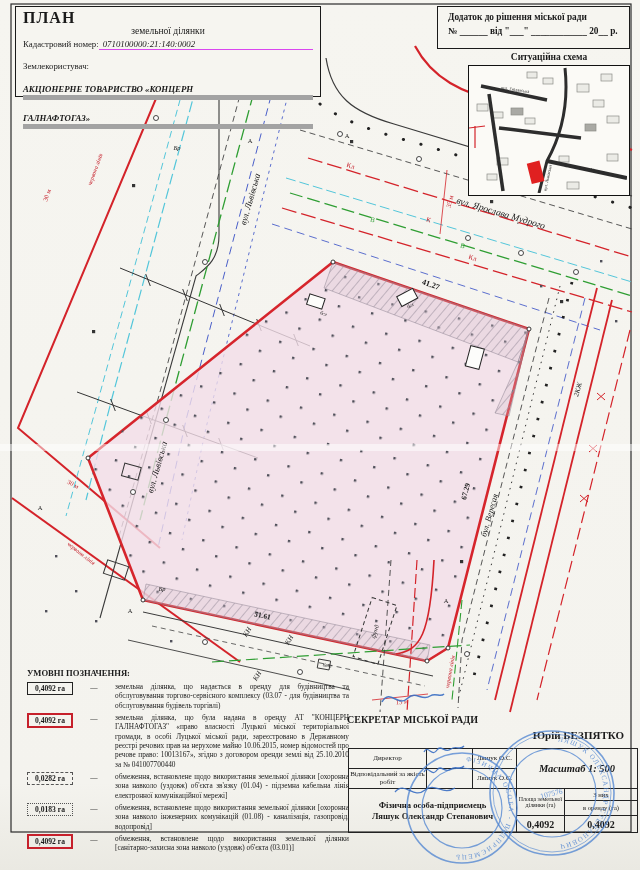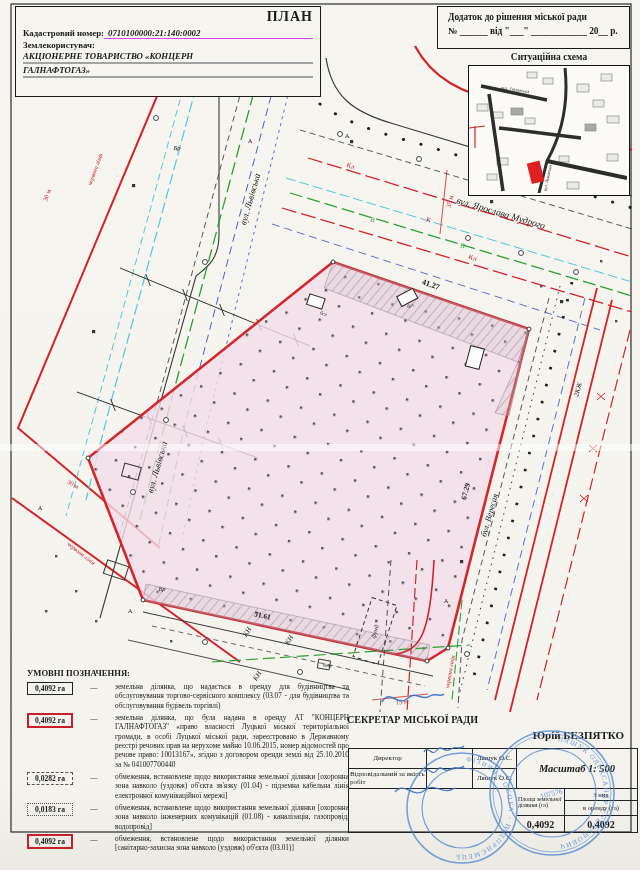--- a/index.html
+++ b/index.html
@@ -6,25 +6,25 @@
   .page{
     position:relative;width:640px;height:870px;overflow:hidden;
     background:linear-gradient(180deg,#f6f5f0 0%,#f4f3ee 90%,#eae9e2 100%);
     font-family:"Liberation Serif", serif;color:#1a1a1a;
   }
   .abs{position:absolute;}
   svg text{font-family:"Liberation Serif", serif;}
   
   .hdr{left:15px;top:6px;width:306px;height:91px;border:1.3px solid #1a1a1a;
        background:#f6f5f0;padding:2px 7px 0 7px;box-sizing:border-box;z-index:4;}
-  .hdr .t1{text-align:right;font-weight:bold;font-size:14px;letter-spacing:1px;}
+  .hdr .t1{text-align:left;font-weight:bold;font-size:16px;letter-spacing:1px;}
   .hdr .t2{text-align:center;font-size:9.5px;margin-top:-1px;}
-  .hline{display:flex;font-size:8.8px;font-weight:bold;margin-top:2.5px;line-height:1.15;}
+  .hline{display:flex;font-size:8.8px;font-weight:normal;margin-top:2.5px;line-height:1.15;}
   .hval{flex:1;border-bottom:1px solid #d946ef;font-style:italic;padding-left:4px;white-space:nowrap;}
-  .hfull{border-bottom:2px solid #a3a3a3;font-size:8.8px;font-weight:bold;font-style:italic;margin-top:1px;line-height:1.25;}
+  .hfull{border-bottom:5px solid #a3a3a3;font-size:8.8px;font-weight:bold;font-style:italic;margin-top:13px;line-height:1.25;}
   
   .annex{left:437px;top:6px;width:193px;height:43px;border:1.2px solid #1a1a1a;
          background:#f6f5f0;padding:4px 0 0 10px;box-sizing:border-box;font-size:9.3px;
          font-weight:bold;z-index:4;line-height:1.5;}
   
   .schemeTitle{left:468px;top:52px;width:162px;text-align:center;font-weight:bold;font-size:9.5px;z-index:4;}
   .schemeBox{left:468px;top:65px;width:162px;height:131px;border:1.6px solid #111;
              background:#fbfaf6;box-sizing:border-box;z-index:4;}
   
   .legend{left:27px;top:668px;width:322px;z-index:4;font-size:7.3px;line-height:1.28;}
@@ -37,21 +37,21 @@
   .v-dotted{border:1px dotted #555;}
   .legDash{text-align:center;padding-top:1px;}
   .legText{text-align:justify;}
   
   .secretary{left:347px;top:714px;font-weight:bold;font-size:10px;z-index:4;}
   .secName{left:336px;top:729px;width:288px;text-align:right;font-weight:bold;font-size:11px;z-index:4;}
   .tbl{left:348px;top:748px;width:290px;height:85px;border:1.1px solid #222;box-sizing:border-box;
        display:grid;grid-template-columns:78px 46px 44px 48px 1fr;grid-template-rows:20px 20px 27px 1fr;
        background:transparent;z-index:4;}
   .tc{border-right:1px solid #222;border-bottom:1px solid #222;display:flex;align-items:center;
-      justify-content:center;font-size:7px;line-height:1.1;padding:1px;box-sizing:border-box;}
+      justify-content:center;text-align:center;font-size:7px;line-height:1.1;padding:1px;box-sizing:border-box;}
   .noR{border-right:none;} .noB{border-bottom:none;}
   .scaleCell{grid-column:4/6;grid-row:1/3;font-weight:bold;font-size:10.5px;font-style:italic;}
   .fopCell{grid-column:1/4;grid-row:3/5;font-weight:bold;font-size:8.6px;line-height:1.25;}
   .areaHead{grid-column:4/5;grid-row:3/4;font-size:5.9px;}
   .znykh{grid-column:5/6;grid-row:3/4;flex-direction:column;padding:0;}
   .znTop{width:100%;border-bottom:1px solid #222;font-size:6.6px;flex:0 0 11px;display:flex;align-items:center;justify-content:center;}
   .znBot{width:100%;flex:1;display:flex;align-items:center;justify-content:center;font-size:6.6px;}
   .valCell{font-weight:bold;font-size:10px;}
   .seam{left:0;top:444px;width:640px;height:7px;background:rgba(255,255,255,0.5);z-index:2;}
 </style>
@@ -231,25 +231,26 @@
       <text x="377" y="632" transform="rotate(-74 377 632)" text-anchor="middle" font-size="6.5" font-style="italic" fill="#222">фунд</text>
       <text x="323" y="315" transform="rotate(18 323 315)" text-anchor="middle" font-size="5" font-style="italic" fill="#222">бсл</text>
       <text x="411" y="307" transform="rotate(-25 411 307)" text-anchor="middle" font-size="5" font-style="italic" fill="#222">бсл</text>
     </g>
   </svg>
 
   <div class="abs seam"></div>
 
   <div class="abs hdr">
     <div class="t1">ПЛАН</div>
+    <div class="t2">земельної ділянки</div>
     <div class="hline">
       <span>Кадастровий номер:</span>
       <span class="hval">0710100000:21:140:0002</span>
     </div>
-    <div class="hline" style="margin-top:1px">
+    <div class="hline" style="margin-top:11px">
       <span>Землекористувач:</span>
     </div>
     <div class="hfull">АКЦІОНЕРНЕ ТОВАРИСТВО «КОНЦЕРН</div>
     <div class="hfull">ГАЛНАФТОГАЗ»</div>
   </div>
 
   <div class="abs annex">
     <div>Додаток до рішення  міської ради</div>
     <div>№ ______ від "___" ____________ 20__ р.</div>
   </div>
@@ -327,20 +328,26 @@
   <div class="abs secName">Юрій БЕЗПЯТКО</div>
 
   <div class="abs tbl">
     <div class="tc">Директор</div>
     <div class="tc"></div>
     <div class="tc">Ляшук О.С.</div>
     <div class="tc scaleCell noR">Масштаб  1: 500</div>
     <div class="tc">Відповідальний за якість робіт</div>
     <div class="tc"></div>
     <div class="tc">Ляшук О.С.</div>
+    <div class="tc fopCell noB">
+      <span>
+        <span>Фізична особа-підприємець</span><br>
+        <span>Ляшук Олександр Степанович</span>
+      </span>
+    </div>
     <div class="tc areaHead">Площа земельної ділянки (га)</div>
     <div class="tc znykh noR">
       <span class="znTop">З них</span>
       <span class="znBot">в оренду (га)</span>
     </div>
     <div class="tc valCell noB" style="grid-column:4/5">0,4092</div>
     <div class="tc valCell noR noB" style="grid-column:5/6">0,4092</div>
   </div>
 
   <svg class="abs" style="left:0;top:0;z-index:6;pointer-events:none" width="640" height="870" viewBox="0 0 640 870">

